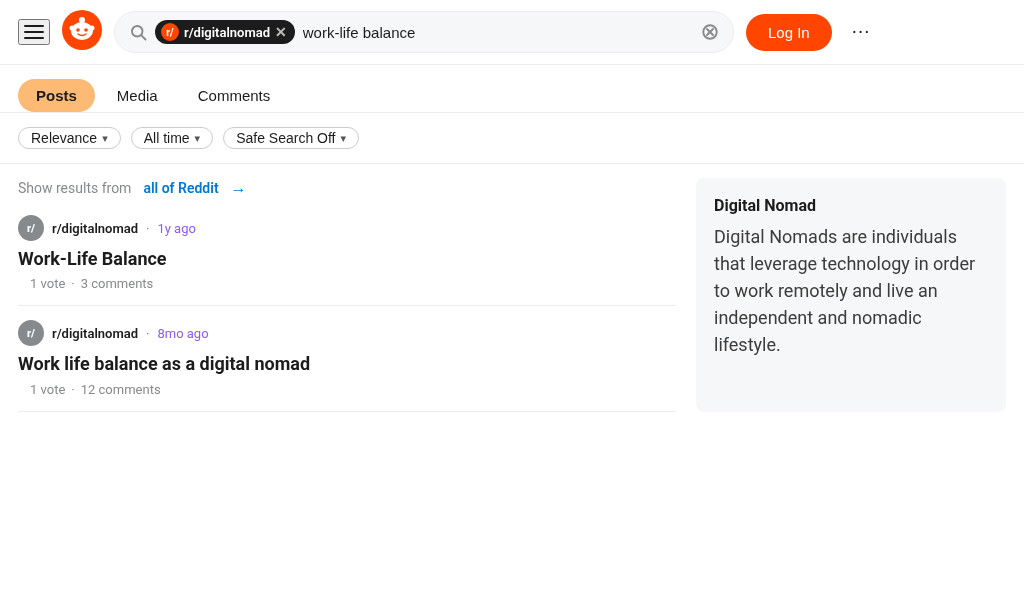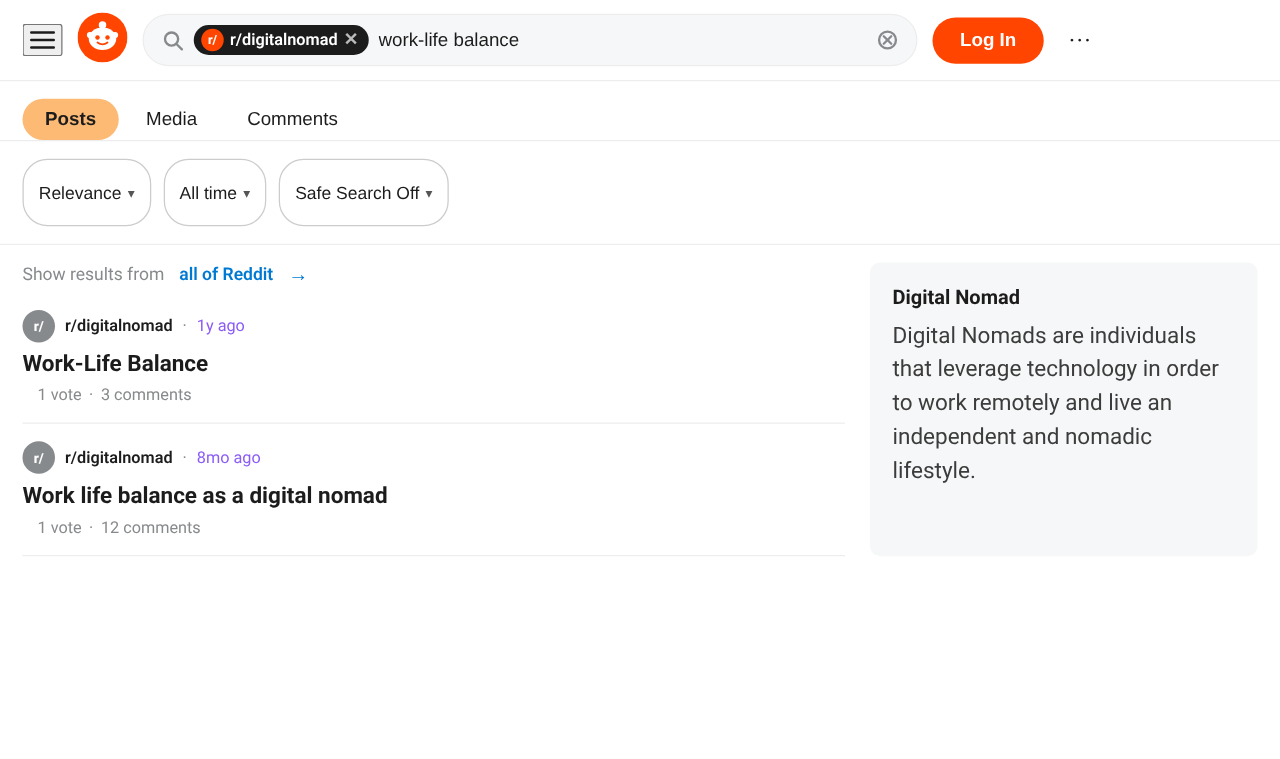--- a/index.html
+++ b/index.html
@@ -112,21 +112,21 @@
       align-items: center;
     }
 
     .login-btn {
       background: #ff4500;
       color: #fff;
       border: none;
       border-radius: 20px;
       padding: 10px 22px;
       font-size: 15px;
-      font-weight: 700;
+      font-weight: 400;
       cursor: pointer;
       white-space: nowrap;
     }
 
     .more-btn {
       display: flex;
       align-items: center;
       justify-content: center;
       cursor: pointer;
       padding: 4px 8px;
@@ -166,21 +166,21 @@
       align-items: center;
       padding: 14px 18px;
       gap: 10px;
       border-bottom: 1px solid #ededed;
     }
 
     .filter-btn {
       display: flex;
       align-items: center;
       gap: 5px;
-      padding: 18px 12px;
+      padding: 2px 12px;
       border: 1px solid #ccc;
       border-radius: 20px;
       background: #fff;
       font-size: 14px;
       font-weight: 500;
       cursor: pointer;
       color: #1c1c1c;
     }
 
     .filter-btn .chevron {

